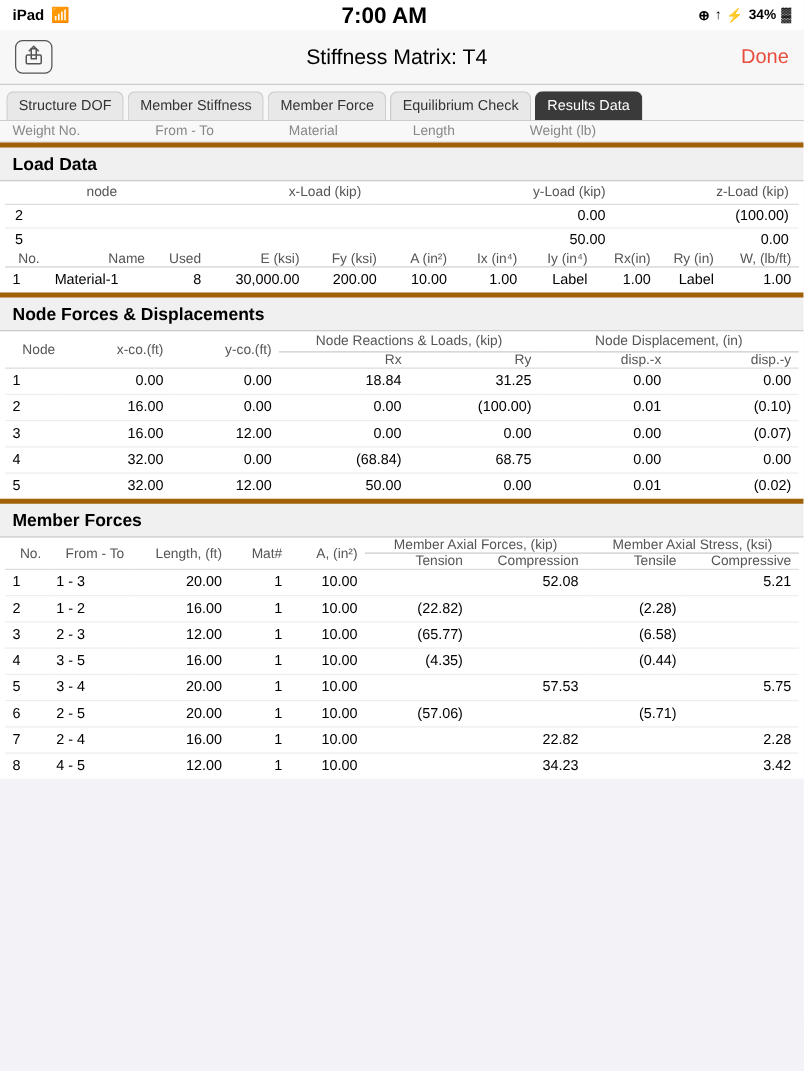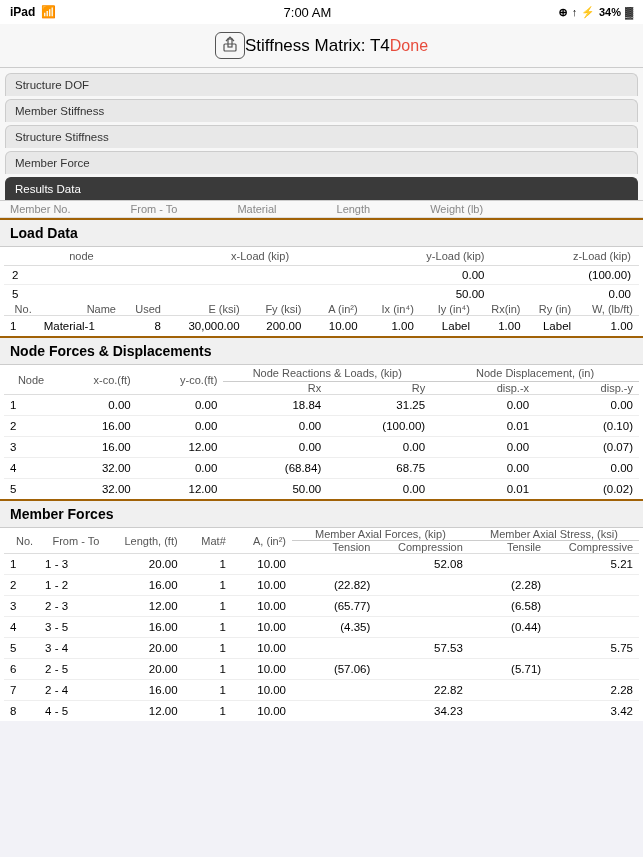--- a/index.html
+++ b/index.html
@@ -17,30 +17,30 @@
       background: #fff;
       display: flex;
       align-items: center;
       justify-content: space-between;
       padding: 4px 10px;
       font-size: 12px;
       font-weight: 600;
       height: 24px;
     }
     .status-left { display: flex; align-items: center; gap: 6px; }
-    .status-center { font-size: 13px; font-weight: 400; }
+    .status-center { font-size: 18px; font-weight: 700; }
     .status-right { display: flex; align-items: center; gap: 4px; font-size: 11px; }
 
     
     .header {
       background: #f7f7f7;
       border-bottom: 1px solid #ccc;
       display: flex;
       align-items: center;
-      justify-content: center;
+      justify-content: space-between;
       padding: 6px 12px;
       height: 44px;
     }
     .header-share {
       border: 1px solid #555;
       border-radius: 6px;
       padding: 3px 7px;
       font-size: 13px;
       cursor: pointer;
       background: none;
@@ -57,21 +57,20 @@
       cursor: pointer;
     }
 
     
     .tab-bar {
       background: #f7f7f7;
       border-bottom: 1px solid #ccc;
       display: flex;
       padding: 5px 5px 0;
       gap: 3px;
-      flex-direction: column;
     }
     .tab {
       border: 1px solid #ccc;
       border-bottom: none;
       border-radius: 6px 6px 0 0;
       padding: 5px 9px;
       font-size: 11.5px;
       color: #333;
       cursor: pointer;
       background: #e8e8e8;
@@ -86,21 +85,21 @@
     
     .content {
       background: #fff;
       padding: 0;
       overflow-y: auto;
     }
 
     
     .section-header {
       background: #f0f0f0;
-      border-top: 2px solid #a16207;
+      border-top: 4px solid #a16207;
       border-bottom: 1px solid #ccc;
       padding: 5px 10px;
       font-size: 14px;
       font-weight: 600;
     }
 
     
     table {
       width: 100%;
       border-collapse: collapse;
@@ -189,29 +188,29 @@
         <rect x="1" y="8" width="12" height="7" fill="none" stroke="#555" stroke-width="1.2" rx="1"></rect>
       </svg>
   </button>
   <span class="header-title">Stiffness Matrix: T4</span>
   <span class="header-done">Done</span>
 </div>
 
 <div class="tab-bar">
   <div class="tab">Structure DOF</div>
   <div class="tab">Member Stiffness</div>
-  <div class="tab">Structure Stiffness</div>
   <div class="tab">Member Force</div>
+  <div class="tab">Equilibrium Check</div>
   <div class="tab active">Results Data</div>
 </div>
 
 <div class="content">
 
   <div class="partial-row">
-    <span>Member No.</span>
+    <span>Weight No.</span>
     <span>From - To</span>
     <span>Material</span>
     <span>Length</span>
     <span>Weight (lb)</span>
   </div>
 
   <div class="section-block">
     <div class="section-header">Load Data</div>
     <div class="table-wrapper">
       <table class="load-table">

